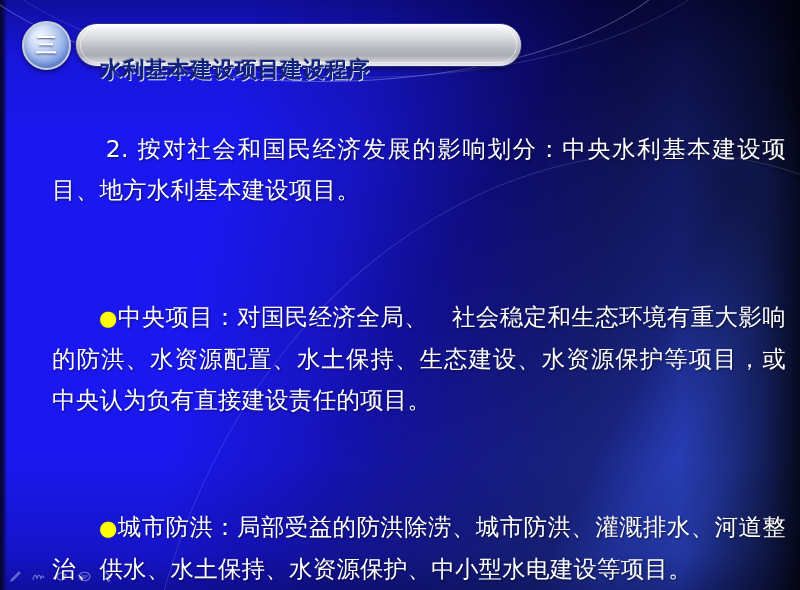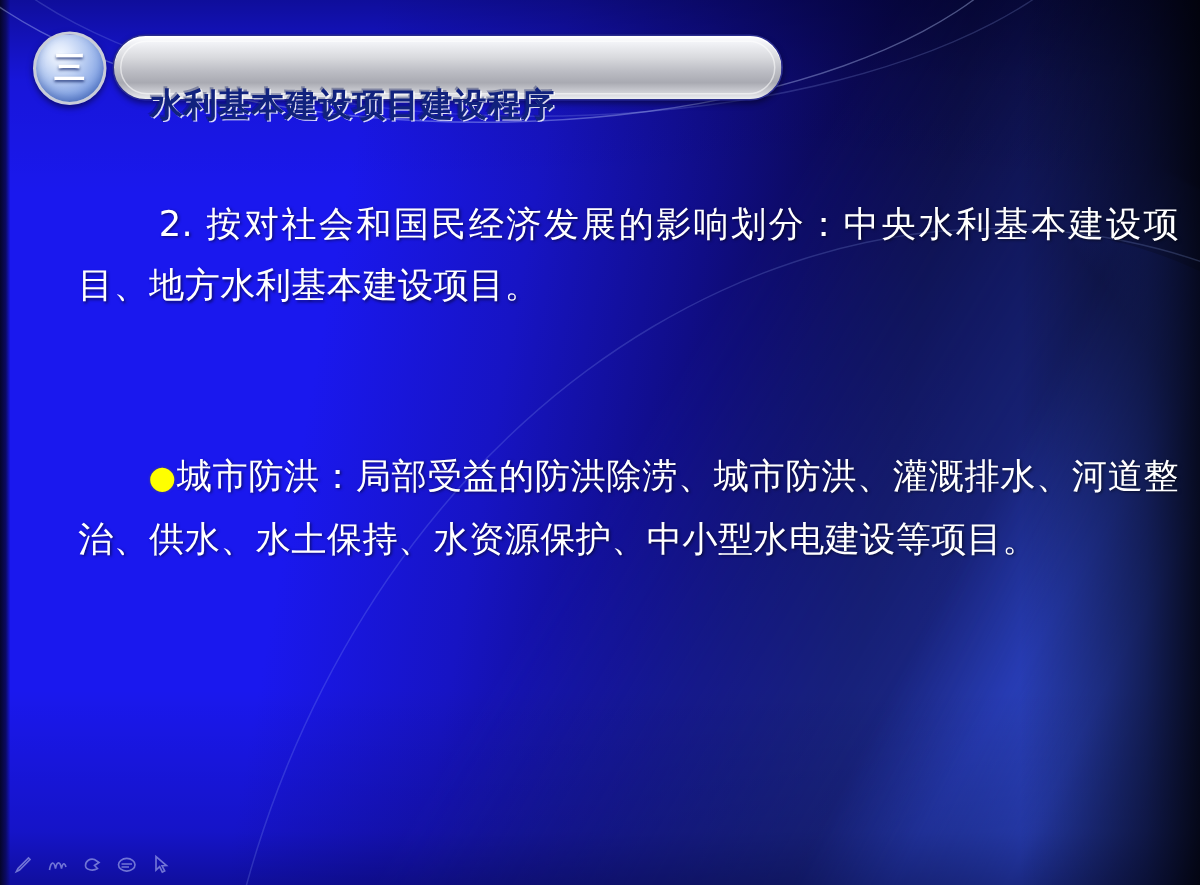--- a/index.html
+++ b/index.html
@@ -278,20 +278,23 @@
     </div>
     <div class="title-text">水利基本建设项目建设程序</div>
   </div>
 
   <div class="content">
 
     <p class="para indent">
       <span>2. 按对社会和国民经济发展的影响划分：中央水利基本建设项目、地方水利基本建设项目。</span>
     </p>
 
+    <p class="para indent-sm">
+      <span class="bullet">●</span><span>中央项目：对国民经济全局、　社会稳定和生态环境有重大影响的防洪、水资源配置、水土保持、生态建设、水资源保护等项目，或中央认为负有直接建设责任的项目。</span>
+    </p>
 
     <p class="para indent-sm">
       <span class="bullet">●</span><span>城市防洪：局部受益的防洪除涝、城市防洪、灌溉排水、河道整治、供水、水土保持、水资源保护、中小型水电建设等项目。</span>
     </p>
 
   </div>
 
   <div class="navicons">
     <span>
       <svg width="15" height="15" viewBox="0 0 15 15">

